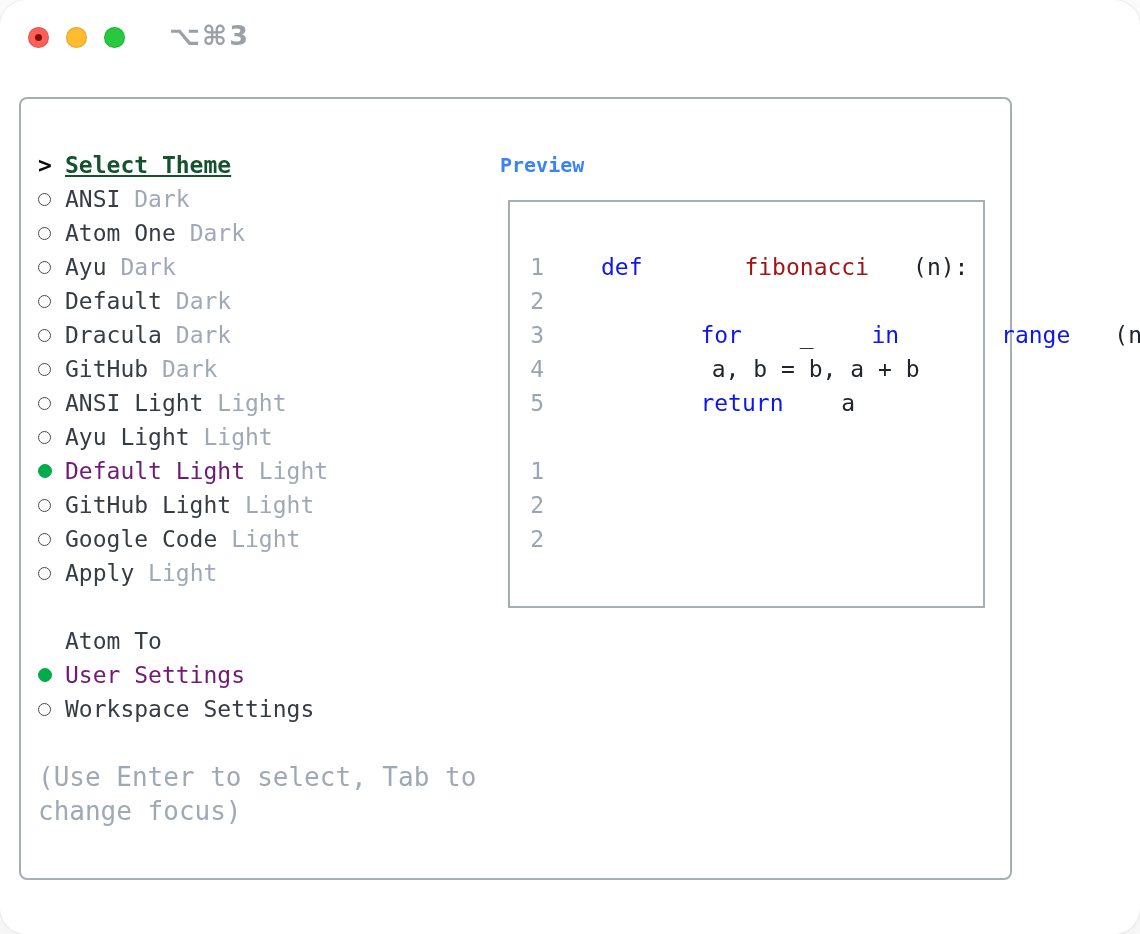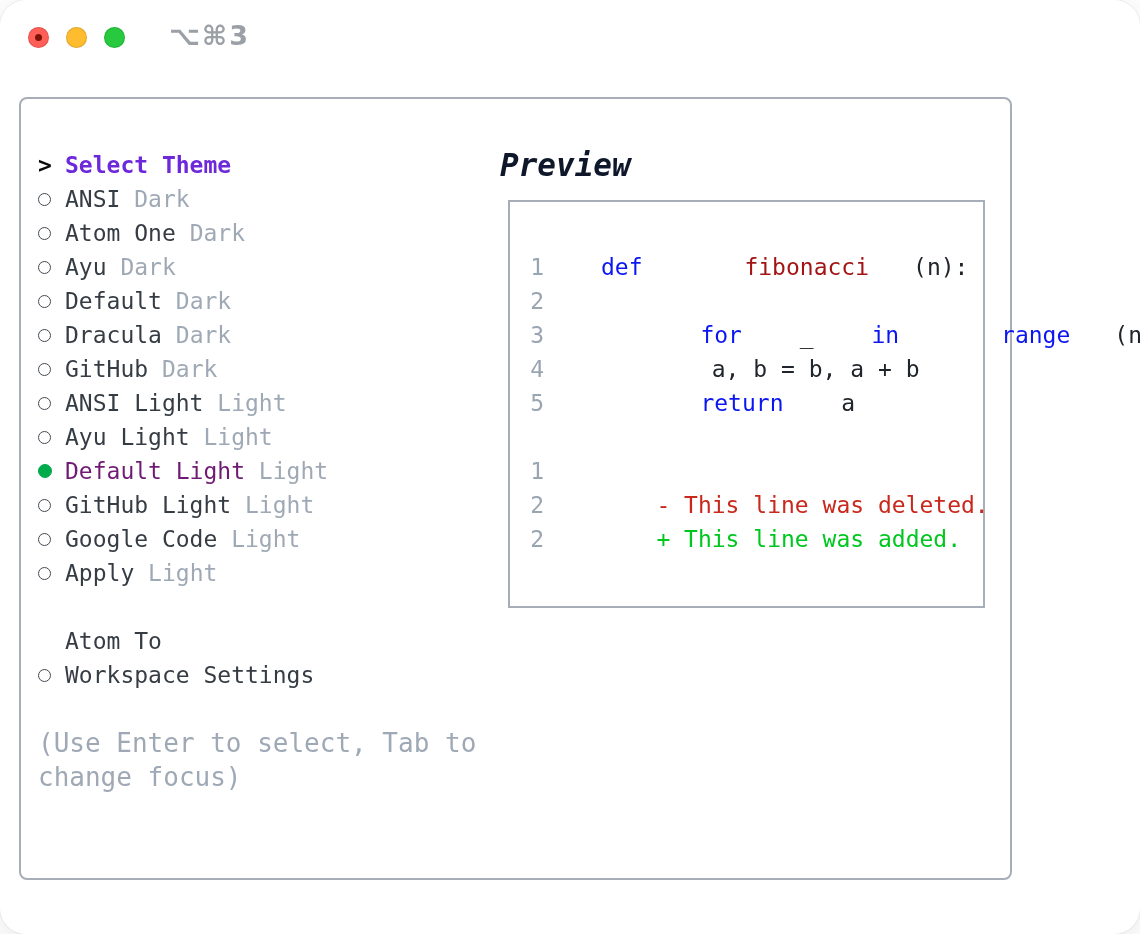--- a/index.html
+++ b/index.html
@@ -32,32 +32,32 @@
   }
   
   .panel {
     position:absolute; left:19px; top:97px; width:993px; height:783px;
     border:2px solid #a7aeb8; border-radius:8px; background:#fff;
   }
   .left-col { position:absolute; left:17px; top:49px; width:460px; font-size:23px; color:#363c44; }
   .row { height:34px; display:flex; align-items:center; white-space:pre; }
   .prefix { width:27px; flex:none; display:flex; align-items:center; }
   .cursor { font-weight:bold; color:#0a0a0a; }
-  .hdr { font-weight:bold; color:#6d28d9; }
+  .hdr { font-weight:bold; color:#14532d;text-decoration:underline; }
   .radio { width:13px; height:13px; border:1.5px solid #444b53; border-radius:50%; }
   .radio.filled { width:14px; height:14px; background:#00ab4c; border-color:#00ab4c; }
   .name {}
   .name.sel { color:#701a75; }
   .variant { color:#9fa9b5; }
   .spacer { height:34px; }
   .hint { color:#9fa9b5; width:450px; line-height:34px; font-size:26px; white-space:normal; }
   
   .preview-header {
     position:absolute; left:479px; top:49px; height:34px; line-height:34px;
-    font-size:31px; font-weight:bold; color:#0f172a;font-style:italic;
+    font-size:20px; font-weight:bold; color:#3b82f6;
   }
   .preview-box {
     position:absolute; left:487px; top:101px; width:477px; height:408px;
     border:2px solid #a7aeb8; background:#fff; padding-top:48px;
   }
   .pline { height:34px; display:flex; align-items:center; padding-left:10px; font-size:23px; }
   .ln { width:24px; flex:none; text-align:right; margin-right:13px; color:#9aa5b2; white-space:pre; }
   .seg { white-space:pre;margin-left:44px; }
   .c-pl  { color:#20252b; }
   .c-kw  { color:#0b16f0; }
@@ -98,20 +98,21 @@
           <div class="row"><span class="prefix"><span class="radio"></span></span><span class="name">GitHub Light</span><span class="variant"> Light</span></div>
           <div class="row"><span class="prefix"><span class="radio"></span></span><span class="name">Google Code</span><span class="variant"> Light</span></div>
           <div class="row"><span class="prefix"><span class="radio"></span></span><span class="name">Apply</span><span class="variant"> Light</span></div>
         </div>
       <div class="spacer"></div>
       <div class="row">
         <span class="prefix"></span>
         <span>Atom To</span>
       </div>
       <div id="apply-list">
+          <div class="row"><span class="prefix"><span class="radio filled"></span></span><span class="name sel">User Settings</span></div>
           <div class="row"><span class="prefix"><span class="radio"></span></span><span class="name">Workspace Settings</span></div>
         </div>
       <div class="spacer"></div>
       <div class="hint">(Use Enter to select, Tab to change focus)</div>
     </div>
 
     <div class="preview-header">Preview</div>
     <div class="preview-box" id="preview-box">
         <div class="pline">
           <span class="ln">1</span>
@@ -144,22 +145,20 @@
           <span class="seg c-pl"> a</span>
         </div>
         <div class="pline">
           <span class="ln"></span>
         </div>
         <div class="pline">
           <span class="ln">1</span>
         </div>
         <div class="pline">
           <span class="ln">2</span>
-          <span class="seg c-del">    - This line was deleted.</span>
         </div>
         <div class="pline">
           <span class="ln">2</span>
-          <span class="seg c-add">    + This line was added.</span>
         </div>
       </div>
 
   </div>
 </div>
 
 </body></html>

